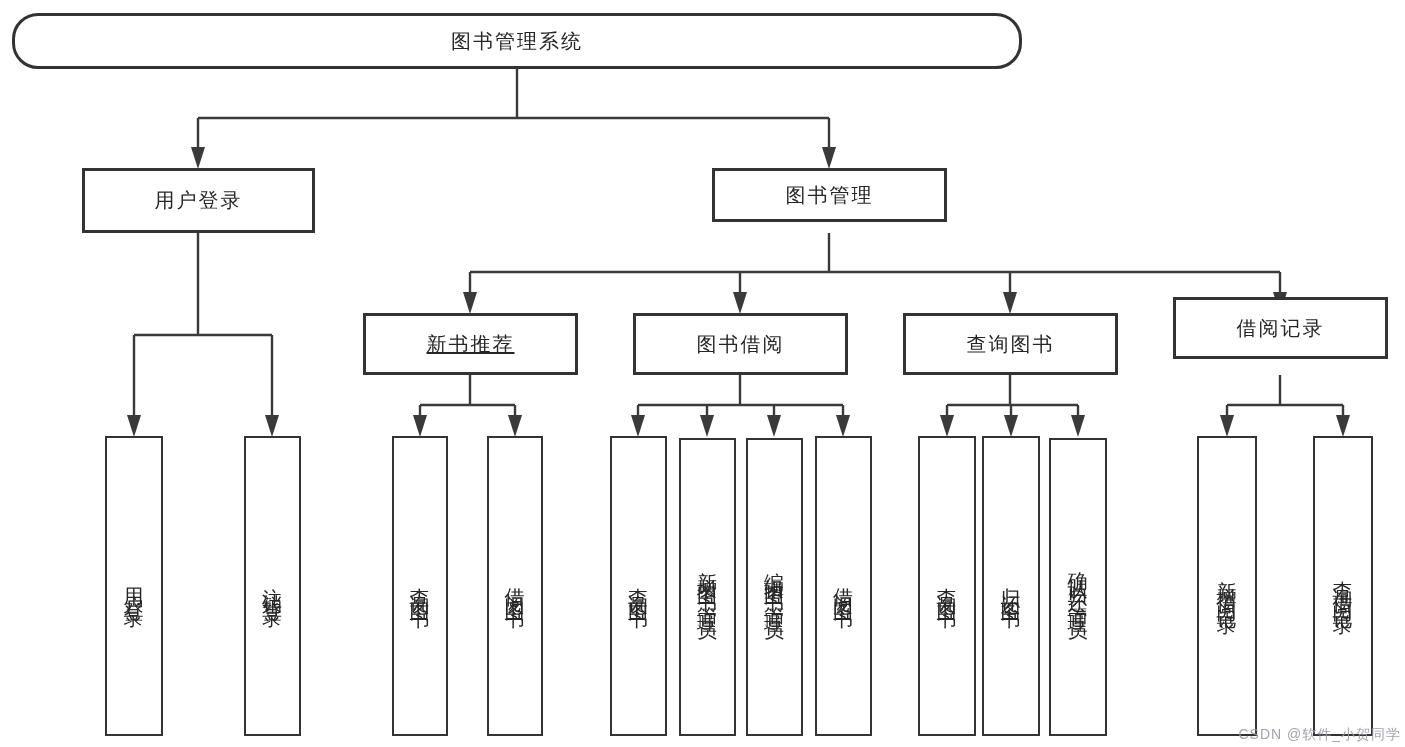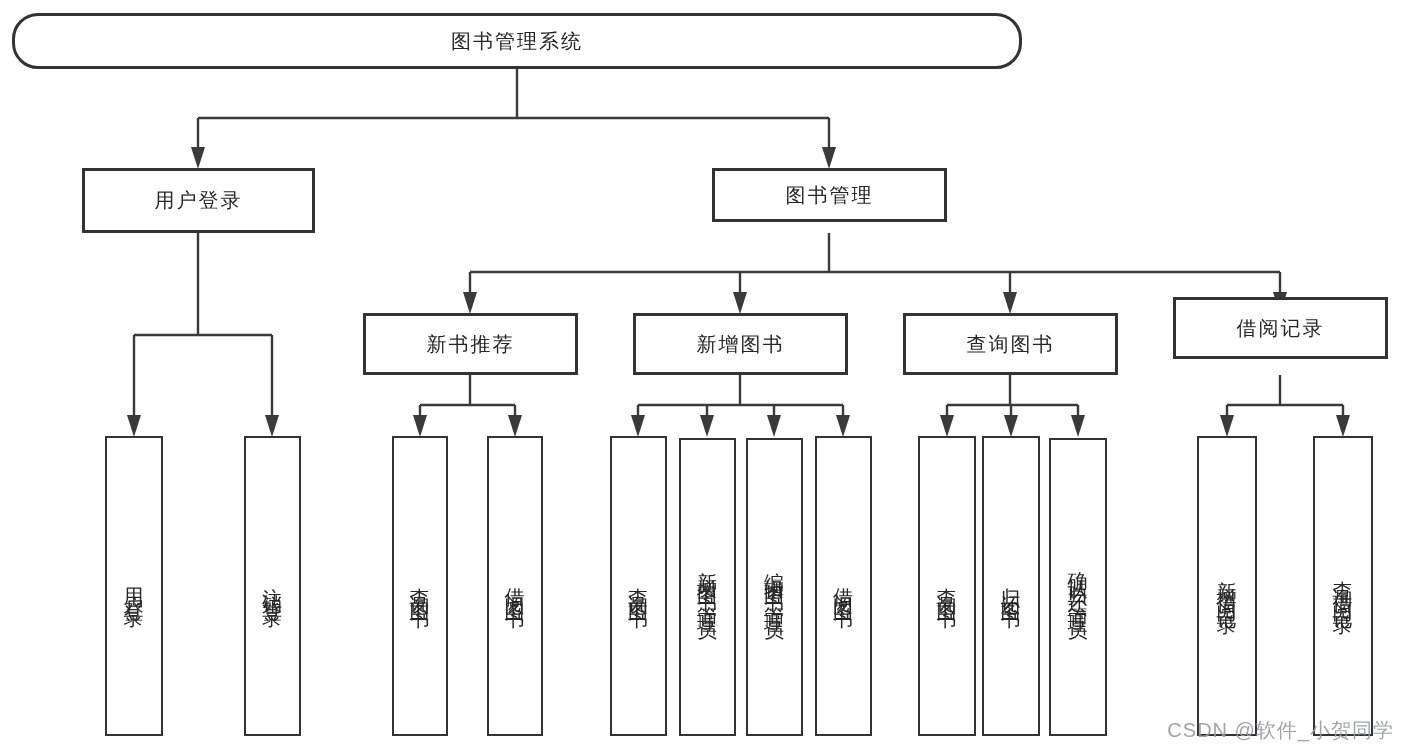--- a/index.html
+++ b/index.html
@@ -41,23 +41,23 @@
     border-width: 2px;
     writing-mode: vertical-rl;
     text-orientation: mixed;
     letter-spacing: 7px;
     line-height: 1;
     white-space: normal;
     font-size: 20px;
   }
   .watermark {
     position: absolute;
-    right: 11px;
+    right: 4px;
     bottom: 3px;
-    font-size: 20px;
+    font-size: 14px;
     color: rgba(154, 154, 168, 0.92);
     letter-spacing: 1px;
     z-index: 3;
   }
 </style>
 </head>
 <body>
 
 <div id="canvas">
 
@@ -106,22 +106,22 @@
       <polygon points="1220,415 1234,415 1227,437"></polygon>
       <polygon points="1336,415 1350,415 1343,437"></polygon>
     </g>
   </svg>
 
   <div class="node" style="left:12px; top:13px; width:1010px; height:56px;border-radius:26px;">图书管理系统</div>
 
   <div class="node" style="left:82px; top:168px; width:233px; height:65px;">用户登录</div>
   <div class="node" style="left:712px; top:168px; width:235px; height:54px;">图书管理</div>
 
-  <div class="node" style="left:363px; top:313px; width:215px; height:62px;">新书推荐</div>
-  <div class="node" style="left:633px; top:313px; width:215px; height:62px;">新增图书</div>
+  <div class="node" style="left:363px; top:313px; width:215px; height:62px;text-decoration:underline;">新书推荐</div>
+  <div class="node" style="left:633px; top:313px; width:215px; height:62px;">图书借阅</div>
   <div class="node" style="left:903px; top:313px; width:215px; height:62px;">查询图书</div>
   <div class="node" style="left:1173px; top:297px; width:215px; height:62px;">借阅记录</div>
 
   <div class="node vnode" style="left:105px; top:436px; width:58px; height:300px;">用户登录</div>
   <div class="node vnode" style="left:244px; top:436px; width:57px; height:300px;">注销登录</div>
 
   <div class="node vnode" style="left:392px; top:436px; width:56px; height:300px;">查询图书</div>
   <div class="node vnode" style="left:487px; top:436px; width:56px; height:300px;">借阅图书</div>
 
   <div class="node vnode" style="left:610px; top:436px; width:57px; height:300px;">查询图书</div>

